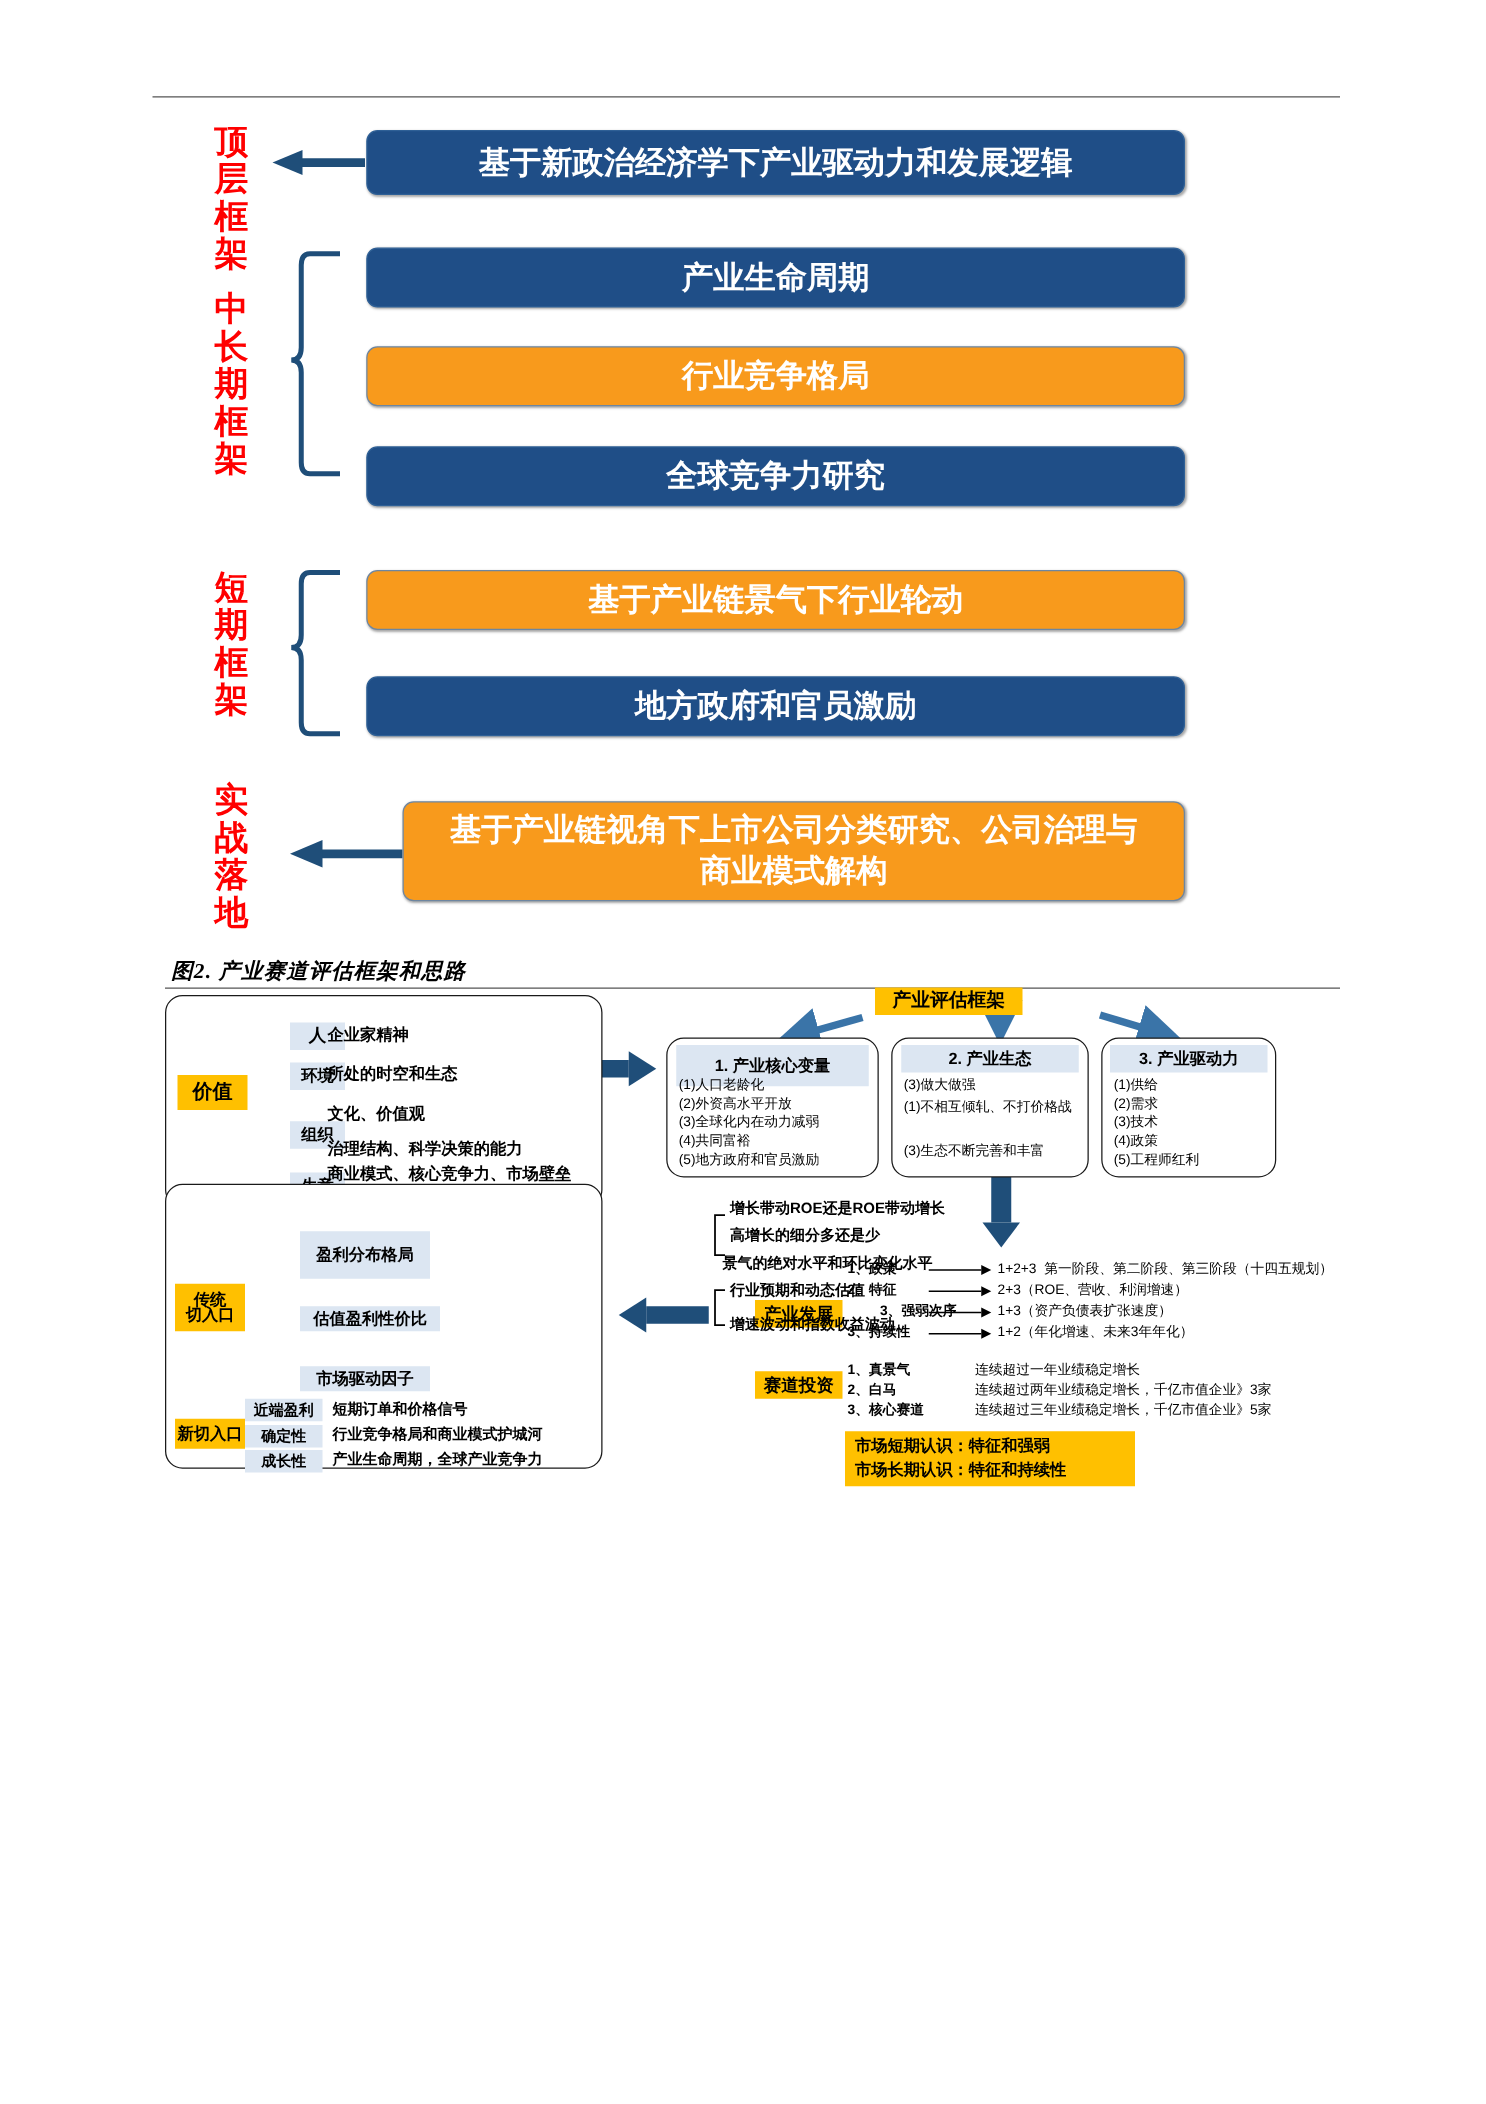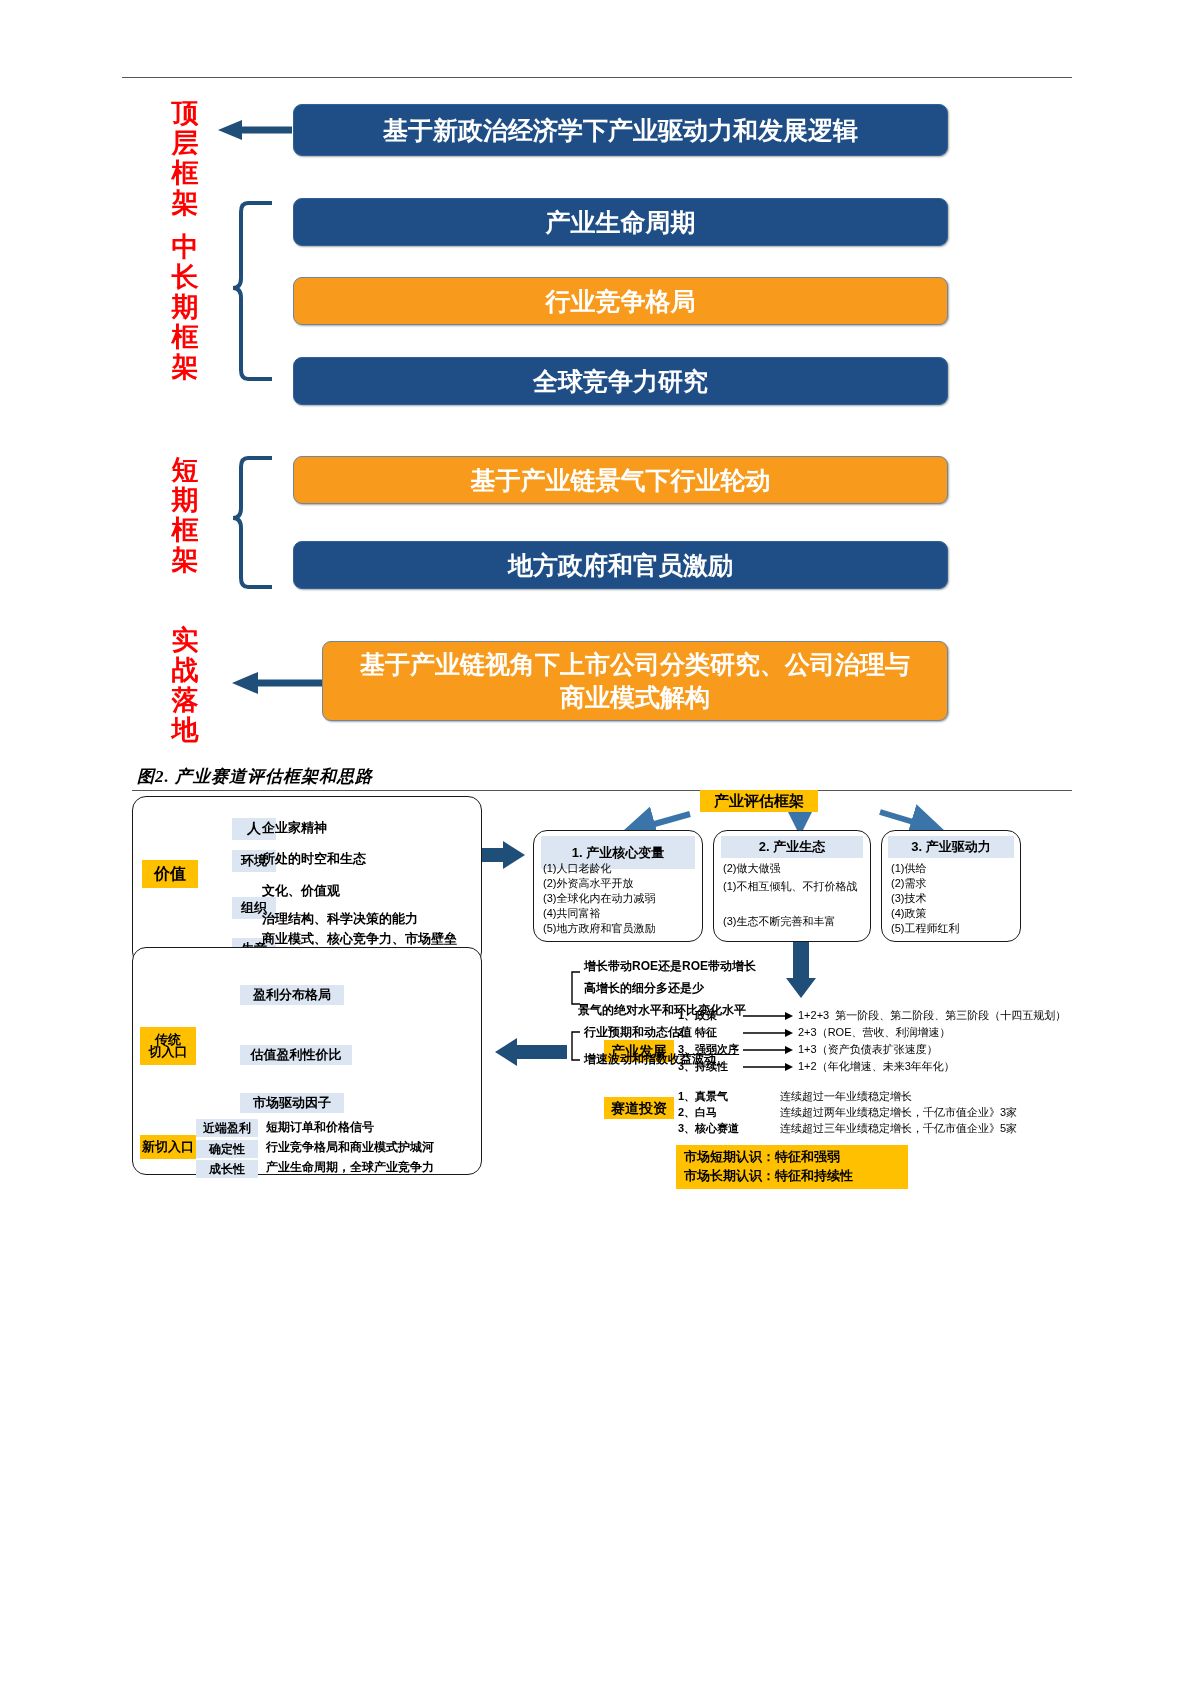--- a/index.html
+++ b/index.html
@@ -232,41 +232,41 @@
   <div class="rbox" style="left:533px;top:70px;width:170px;height:112px;"></div>
   <div class="hdr" style="left:541px;top:76px;width:154px;height:33px;">1. 产业核心变量</div>
   <div class="txt-n" style="left:543px;top:102px;font-size:11px;">(1)人口老龄化</div>
   <div class="txt-n" style="left:543px;top:117px;font-size:11px;">(2)外资高水平开放</div>
   <div class="txt-n" style="left:543px;top:132px;font-size:11px;">(3)全球化内在动力减弱</div>
   <div class="txt-n" style="left:543px;top:147px;font-size:11px;">(4)共同富裕</div>
   <div class="txt-n" style="left:543px;top:162px;font-size:11px;">(5)地方政府和官员激励</div>
 
   <div class="rbox" style="left:713px;top:70px;width:158px;height:112px;"></div>
   <div class="hdr" style="left:721px;top:76px;width:142px;height:22px;">2. 产业生态</div>
-  <div class="txt-n" style="left:723px;top:102px;font-size:11px;">(2)做大做强</div>
+  <div class="txt-n" style="left:723px;top:102px;font-size:11px;">(3)做大做强</div>
   <div class="txt-n" style="left:723px;top:120px;font-size:11px;max-width:138px;white-space:normal;">(1)不相互倾轧、不打价格战</div>
   <div class="txt-n" style="left:723px;top:155px;font-size:11px;">(3)生态不断完善和丰富</div>
 
   <div class="rbox" style="left:881px;top:70px;width:140px;height:112px;"></div>
   <div class="hdr" style="left:888px;top:76px;width:126px;height:22px;">3. 产业驱动力</div>
   <div class="txt-n" style="left:891px;top:102px;font-size:11px;">(1)供给</div>
   <div class="txt-n" style="left:891px;top:117px;font-size:11px;">(2)需求</div>
   <div class="txt-n" style="left:891px;top:132px;font-size:11px;">(3)技术</div>
   <div class="txt-n" style="left:891px;top:147px;font-size:11px;">(4)政策</div>
   <div class="txt-n" style="left:891px;top:162px;font-size:11px;">(5)工程师红利</div>
 
   <div class="lbl-yellow" style="left:604px;top:280px;width:70px;height:22px;font-size:14px;">产业发展</div>
 
   <div class="txt" style="left:678px;top:249px;font-size:11px;">1、政策</div>
   <div class="txt-n" style="left:798px;top:249px;font-size:11px;">1+2+3  第一阶段、第二阶段、第三阶段（十四五规划）</div>
 
   <div class="txt" style="left:678px;top:266px;font-size:11px;">2、特征</div>
   <div class="txt-n" style="left:798px;top:266px;font-size:11px;">2+3（ROE、营收、利润增速）</div>
 
-  <div class="txt" style="left:678px;top:283px;font-size:11px;text-decoration:underline;">3、强弱次序</div>
+  <div class="txt" style="left:704px;top:283px;font-size:11px;">3、强弱次序</div>
   <div class="txt-n" style="left:798px;top:283px;font-size:11px;">1+3（资产负债表扩张速度）</div>
 
   <div class="txt" style="left:678px;top:300px;font-size:11px;">3、持续性</div>
   <div class="txt-n" style="left:798px;top:300px;font-size:11px;">1+2（年化增速、未来3年年化）</div>
 
   <div class="lbl-yellow" style="left:604px;top:337px;width:70px;height:22px;font-size:14px;">赛道投资</div>
 
   <div class="txt" style="left:678px;top:330px;font-size:11px;">1、真景气</div>
   <div class="txt-n" style="left:780px;top:330px;font-size:11px;">连续超过一年业绩稳定增长</div>
 
@@ -280,21 +280,21 @@
   <div class="txt" style="left:684px;top:390px;font-size:13px;">市场短期认识：特征和强弱</div>
   <div class="txt" style="left:684px;top:409px;font-size:13px;">市场长期认识：特征和持续性</div>
 
   <div class="rbox" style="left:132px;top:187px;width:350px;height:228px;"></div>
 
   <div class="lbl-yellow" style="left:140px;top:267px;width:56px;height:38px;font-size:13px;flex-direction:column;">
     <span>传统</span>
     <span>切入口</span>
   </div>
 
-  <div class="lbl-blue" style="left:240px;top:225px;width:104px;height:20px;font-size:13px;">盈利分布格局</div>
+  <div class="lbl-blue" style="left:240px;top:225px;width:104px;height:38px;font-size:13px;">盈利分布格局</div>
   <div class="txt" style="left:584px;top:200px;font-size:12px;">增长带动ROE还是ROE带动增长</div>
   <div class="txt" style="left:584px;top:222px;font-size:12px;">高增长的细分多还是少</div>
   <div class="txt" style="left:578px;top:244px;font-size:12px;">景气的绝对水平和环比变化水平</div>
 
   <div class="lbl-blue" style="left:240px;top:285px;width:112px;height:20px;font-size:13px;">估值盈利性价比</div>
   <div class="txt" style="left:584px;top:266px;font-size:12px;">行业预期和动态估值</div>
   <div class="txt" style="left:584px;top:293px;font-size:12px;font-family:Liberation Serif, serif;">增速波动和指数收益波动</div>
 
   <div class="lbl-blue" style="left:240px;top:333px;width:104px;height:20px;font-size:13px;">市场驱动因子</div>
 

